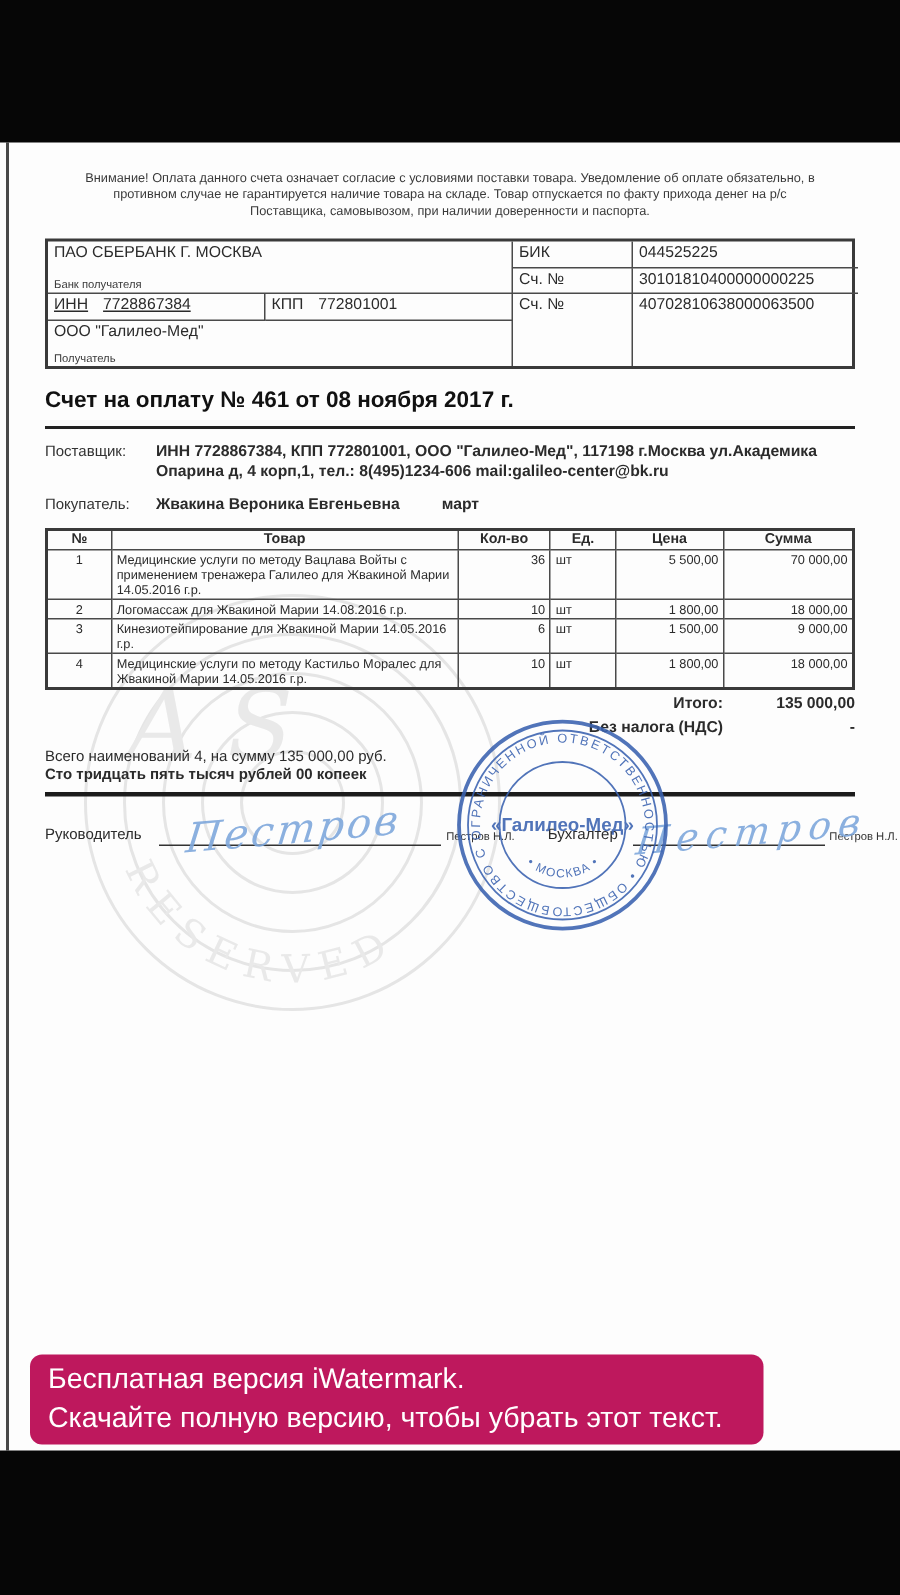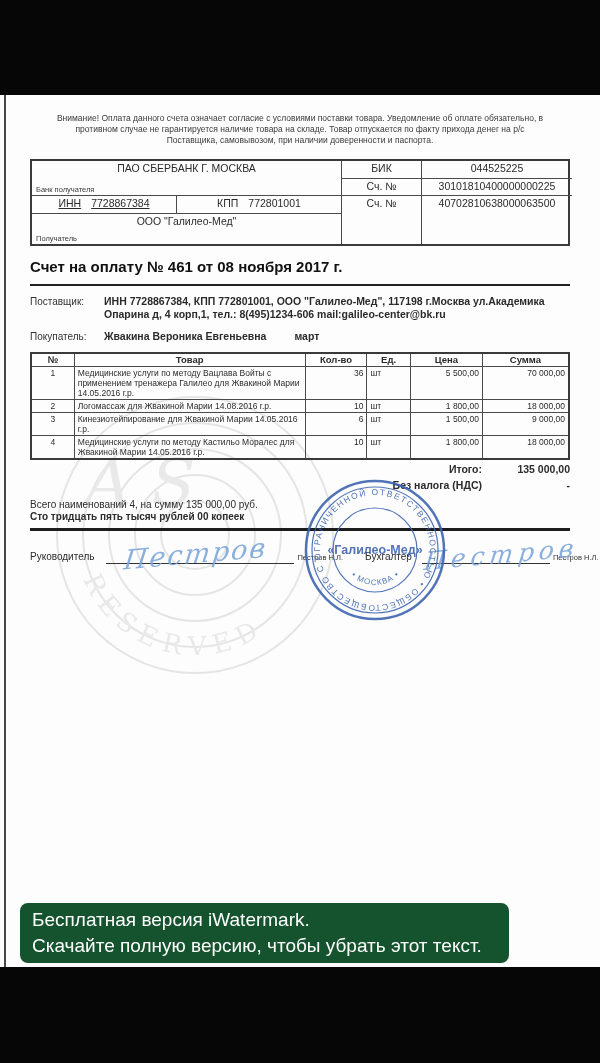--- a/index.html
+++ b/index.html
@@ -16,21 +16,21 @@
 
   .notice { margin-top:18px; padding:0 22px; font-size:8.5px; line-height:11px;
             text-align:center; color:#3a3a3a; }
 
   
   .bank { margin-top:13px; display:grid; width:540px;
           grid-template-columns:145px 165px 80px 150px;
           grid-template-rows:18px 17px 18px 30px;
           border:2px solid #3a3a3a; font-size:10.5px; }
   .bank > div { border-right:1px solid #4a4a4a; border-bottom:1px solid #4a4a4a;
-                padding:1px 16px; position:relative; overflow:hidden;text-align:center; }
+                padding:1px 4px; position:relative; overflow:hidden; }
   .b-bank { grid-column:1/3; grid-row:1/3; }
   .b-bik-l { grid-column:3; grid-row:1; }
   .b-bik-v { grid-column:4; grid-row:1; border-right:none !important; }
   .b-corr-l{ grid-column:3; grid-row:2; }
   .b-corr-v{ grid-column:4; grid-row:2; border-right:none !important; }
   .b-inn   { grid-column:1; grid-row:3;text-decoration:underline; }
   .b-kpp   { grid-column:2; grid-row:3; }
   .b-acc-l { grid-column:3; grid-row:3/5; border-bottom:none !important; }
   .b-acc-v { grid-column:4; grid-row:3/5; border-right:none !important; border-bottom:none !important; }
   .b-rec   { grid-column:1/3; grid-row:4; border-bottom:none !important; }
@@ -86,21 +86,21 @@
   
   .stamp { position:absolute; left:302px; top:382px; width:146px; height:146px;
            opacity:.88; }
 
   
   .ghost { position:absolute; left:45px; top:290px; width:300px; height:300px;
            opacity:.33; pointer-events:none; }
 
   
   .iwm { position:absolute; left:20px; top:903px; width:489px; height:60px;
-         background:#14532d; border-radius:8px; color:#fff;
+         background:#be185d; border-radius:8px; color:#fff;
          font-size:19px; line-height:26px; padding:4px 12px; }
 </style>
 </head>
 <body>
 
 <div id="stage">
   <div class="sheet">
     <div class="sheet-edge"></div>
 
     <svg class="ghost" viewBox="0 0 300 300">

